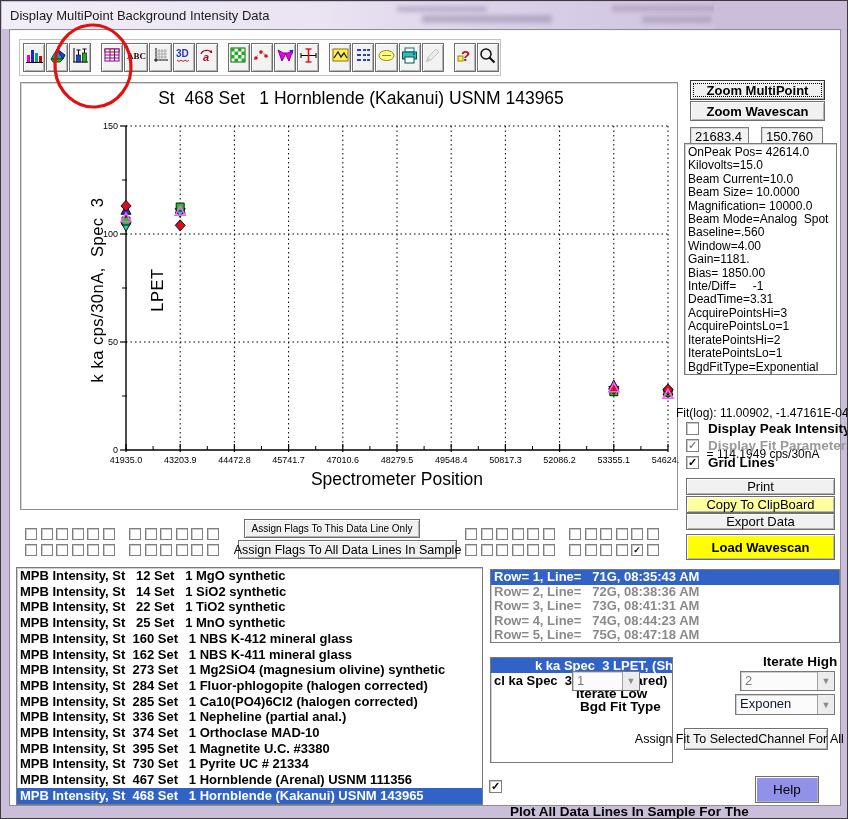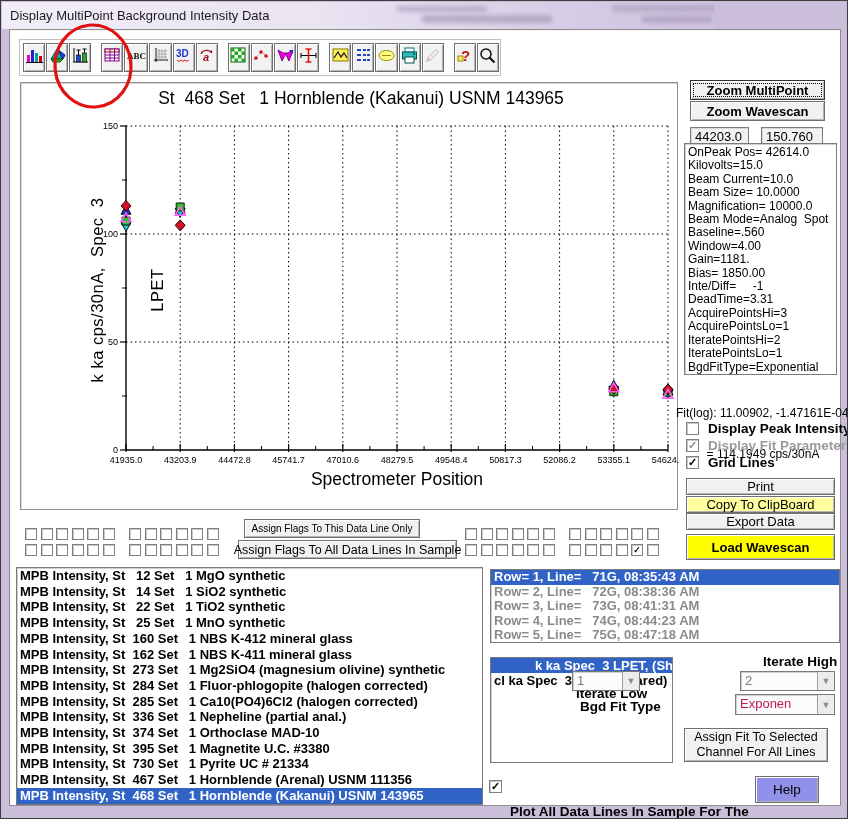--- a/index.html
+++ b/index.html
@@ -385,38 +385,38 @@
       <span class="val">1</span>
       <span class="arr">▼</span>
     </div>
     <div class="cblabel" style="left:753px;top:624px;">Iterate High</div>
     <div class="combo" style="left:730px;top:641px;width:95px;height:20px;">
       <span class="val">2</span>
       <span class="arr">▼</span>
     </div>
     <div class="cblabel" style="left:570px;top:669px;">Bgd Fit Type</div>
     <div class="combo" style="left:725px;top:664px;width:100px;height:21px;">
-      <span class="val" style="color:#be185d;">Exponen</span>
+      <span class="val" style="color:#0f172a;">Exponen</span>
       <span class="arr">▼</span>
     </div>
-    <div class="btn" style="left:674px;top:698px;width:144px;height:34px;font-size:12.5px;flex-direction:column;line-height:15px;">
+    <div class="btn" style="left:674px;top:698px;width:144px;height:22px;font-size:12.5px;flex-direction:row;line-height:15px;">
       <span>Assign Fit To Selected</span>
       <span>Channel For All Lines</span>
     </div>
 
     <div class="cbx" id="plotAllCb" style="left:479px;top:750px;">✓</div>
     <div class="cblabel" style="left:500px;top:743px;line-height:15.5px;">
       <div>Plot All Data Lines In Sample For The</div>
       
     </div>
     <div class="btn" id="helpBtn" style="left: 745px; top: 746px; width: 64px; height: 27px; font-size: 13.5px; background: rgb(145, 145, 234);">Help</div>
 
     <div class="btn bold" style="left:680px;top:50px;width:135px;height:20px;outline:1px dotted #000;outline-offset:-4px;border-color:#333;">Zoom MultiPoint</div>
     <div class="btn bold" style="left:680px;top:71px;width:135px;height:20px;">Zoom Wavescan</div>
-    <div class="field" style="left:680px;top:97px;width:59px;height:18px;">44203.0</div>
+    <div class="field" style="left:680px;top:97px;width:59px;height:18px;">21683.4</div>
     <div class="field" style="left:751px;top:97px;width:62px;height:18px;">150.760</div>
 
     <div class="sunken" id="infoPanel" style="position:absolute;left:674px;top:113px;width:153px;height:232px;font-size:12px;line-height:13.4px;padding:2px 1px 0 3px;white-space:pre;overflow:hidden;"><div>OnPeak Pos= 42614.0</div><div>Kilovolts=15.0</div><div>Beam Current=10.0</div><div>Beam Size= 10.0000</div><div>Magnification= 10000.0</div><div>Beam Mode=Analog  Spot</div><div>Baseline=.560</div><div>Window=4.00</div><div>Gain=1181.</div><div>Bias= 1850.00</div><div>Inte/Diff=     -1</div><div>DeadTime=3.31</div><div>AcquirePointsHi=3</div><div>AcquirePointsLo=1</div><div>IteratePointsHi=2</div><div>IteratePointsLo=1</div><div>BgdFitType=Exponential</div></div>
 
     <div style="position:absolute;left:666px;top:350px;width:174px;font-size:12px;line-height:13.5px;white-space:pre;">
       <div>Fit(log): 11.00902, -1.47161E-04</div>
       <div style="text-align:center;">= 114.1949 cps/30nA</div>
     </div>
 
     <div id="rightChecks">

